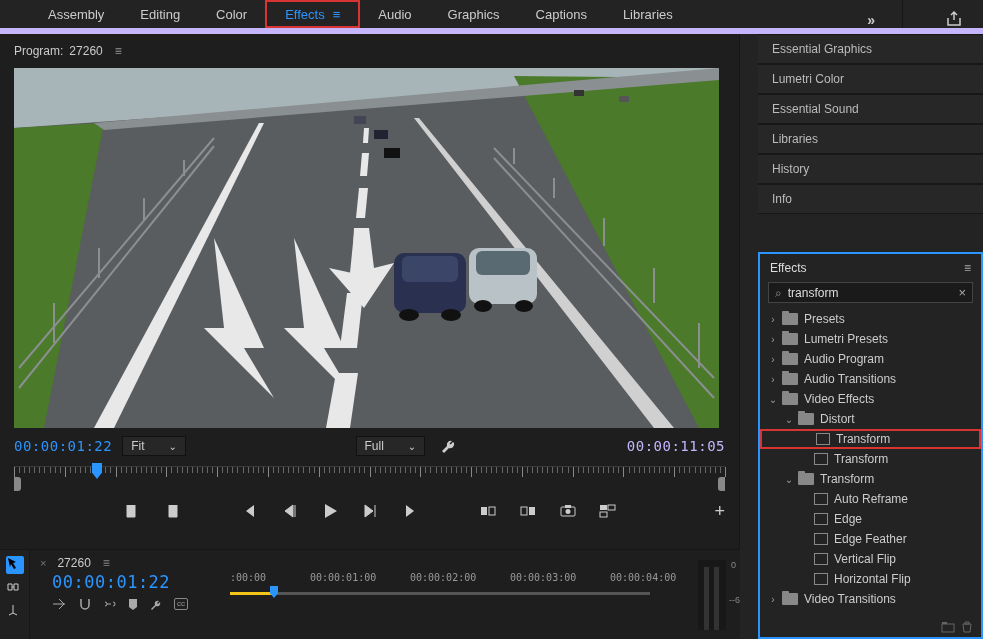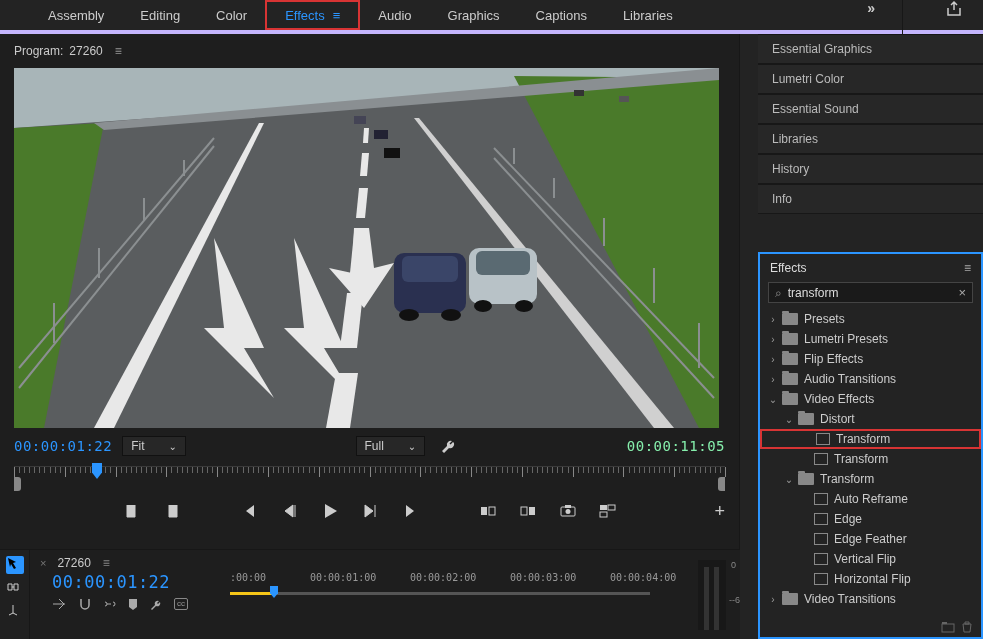--- a/index.html
+++ b/index.html
@@ -1,36 +1,36 @@
 <!DOCTYPE html>
 <html><head>
 <meta charset="utf-8">
 <style>
   * { box-sizing: border-box; margin: 0; padding: 0; font-family: -apple-system, "Segoe UI", sans-serif; }
   body { background: #232323; color: #cccccc; font-size: 12px; width: 983px; height: 639px; overflow: hidden; position: relative; }
   
   
-  .top-tabs { display: flex; align-items: flex-start; height: 34px; background: #232323; border-bottom: 4px solid #c4b5fd; padding-left: 30px; position: relative; }
+  .top-tabs { display: flex; align-items: flex-end; height: 34px; background: #232323; border-bottom: 6px solid #c4b5fd; padding-left: 30px; position: relative; }
   .top-tab { padding: 0 18px; height: 100%; display: flex; align-items: center; color: #ccc; cursor: pointer; font-size: 13px; }
   .top-tab.active { color: #2b95ff; }
   .top-tab .menu-icon { margin-left: 8px; color: #2b95ff; }
   .top-tab.highlighted { border: 2px solid #d83434; }
   .top-chevron { position: absolute; right: 108px; color: #ccc; cursor: pointer; font-size: 14px; font-weight: bold; }
   .top-share { position: absolute; right: 20px; color: #ccc; cursor: pointer; }
   .top-divider { position: absolute; right: 80px; height: 34px; width: 1px; background: #171717; }
 
   
   .program-area { position: absolute; left: 0; top: 34px; width: 740px; height: 515px; background: #1e1e1e; border-right: 1px solid #171717; }
   .program-header { padding: 10px 14px; font-size: 12px; color: #ccc; display: flex; align-items: center; gap: 6px;}
   .program-header .menu-icon { margin-left: 6px; color: #999; }
   .viewer { margin: 0 14px; width: 705px; height: 360px; background: #222; position: relative; }
   .viewer svg { width: 100%; height: 100%; }
   .viewer-controls { display: flex; align-items: center; padding: 8px 14px; gap: 10px; font-size: 13px;}
   .tc-left { color: #2b95ff; font-family: monospace; font-size: 14px; letter-spacing: 0.5px;}
-  .tc-right { color: #86efac; font-family: monospace; font-size: 14px; letter-spacing: 0.5px; margin-left: auto; }
+  .tc-right { color: #c4b5fd; font-family: monospace; font-size: 14px; letter-spacing: 0.5px; margin-left: auto; }
   .dropdown { background: #272727; border: 1px solid #111; padding: 2px 8px; display: flex; align-items: center; gap: 24px; height: 20px; font-size: 12px; cursor: pointer; color: #ccc; }
   .dropdown.fit { margin-left: 0; }
   .dropdown.full { margin-left: auto; }
   .wrench { margin-left: 6px; color: #ccc; cursor: pointer; }
   .ruler { margin: 0 14px; height: 28px; position: relative; border-top: 1px solid #3a3a3a; margin-top: 2px;}
   .ruler-ticks { position: absolute; top: 0; left: 0; right: 0; height: 12px; }
   .ruler-tick { position: absolute; width: 1px; height: 6px; background: #666; top: 0; }
   .ruler-tick.major { height: 10px; background: #888;}
   .playhead { position: absolute; top: -4px; left: 78px; width: 10px; height: 16px; background: #2b95ff; clip-path: polygon(0 0, 100% 0, 100% 60%, 50% 100%, 0 60%); z-index: 3;}
   .inpoint { position: absolute; top: 10px; left: 0; width: 7px; height: 14px; background: #888; border-radius: 0 3px 3px 0;}
@@ -518,21 +518,21 @@
         <span>Presets</span>
       </div>
       <div class="tree-row indent-0">
         <span class="chev">›</span>
         <span class="folder-icon"></span>
         <span>Lumetri Presets</span>
       </div>
       <div class="tree-row indent-0">
         <span class="chev">›</span>
         <span class="folder-icon"></span>
-        <span>Flip Effects</span>
+        <span>Audio Program</span>
       </div>
       <div class="tree-row indent-0">
         <span class="chev">›</span>
         <span class="folder-icon"></span>
         <span>Audio Transitions</span>
       </div>
       <div class="tree-row indent-0">
         <span class="chev">⌄</span>
         <span class="folder-icon"></span>
         <span>Video Effects</span>

